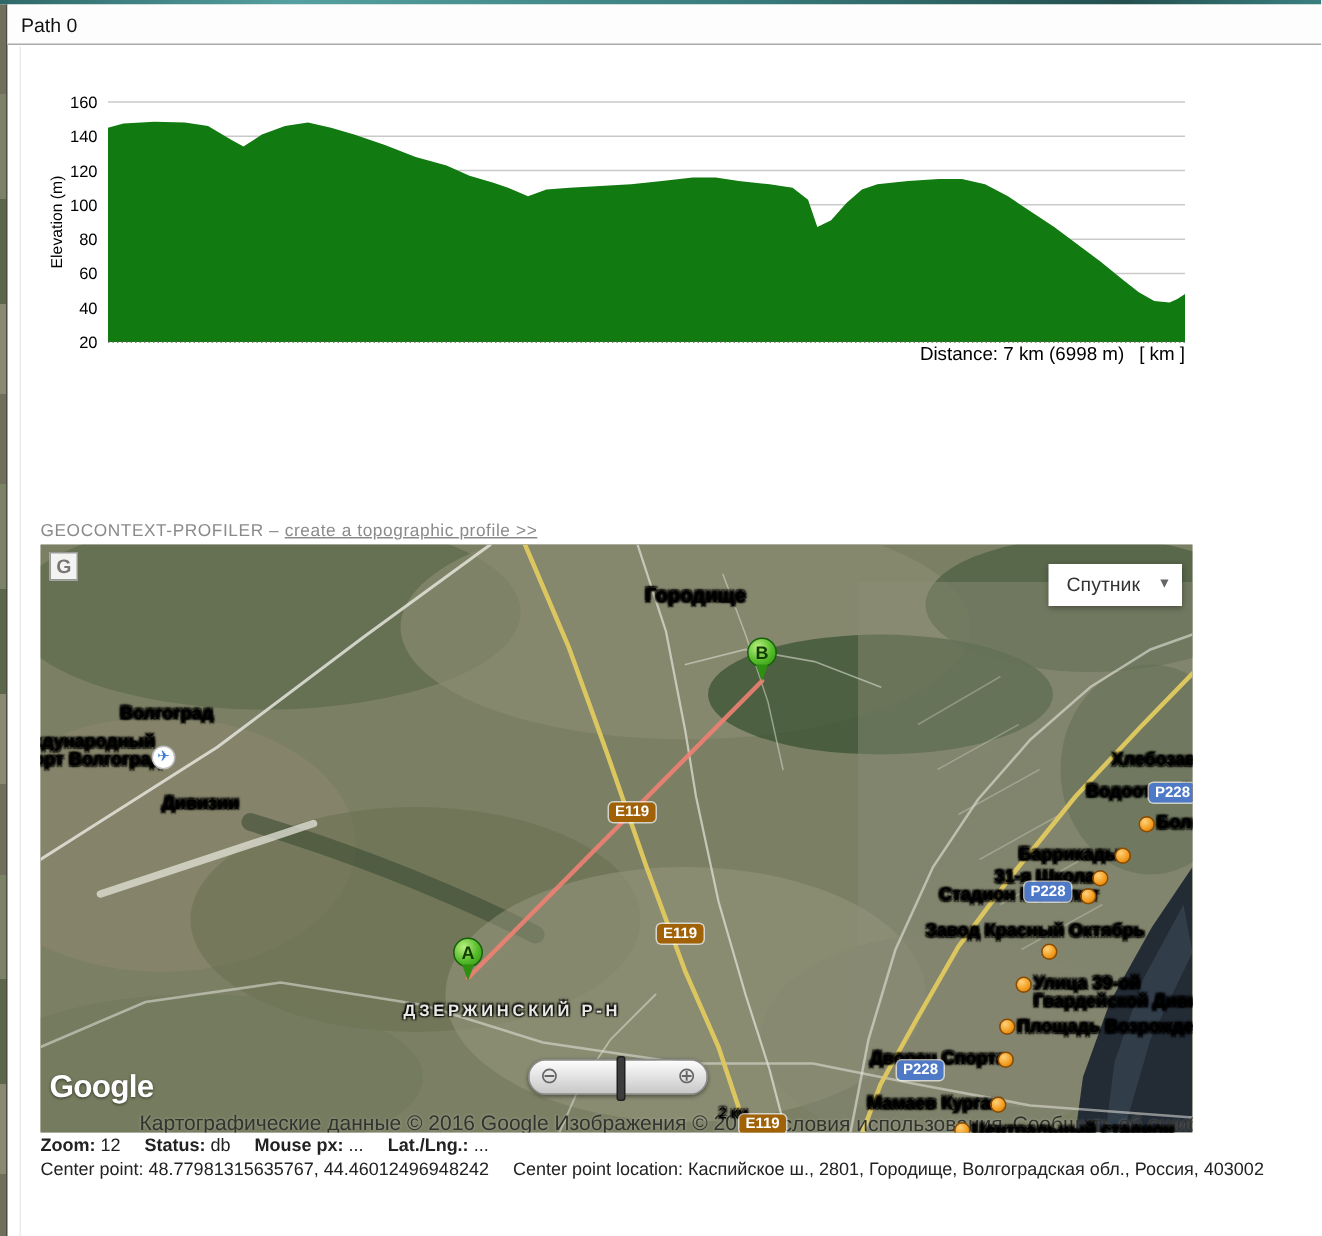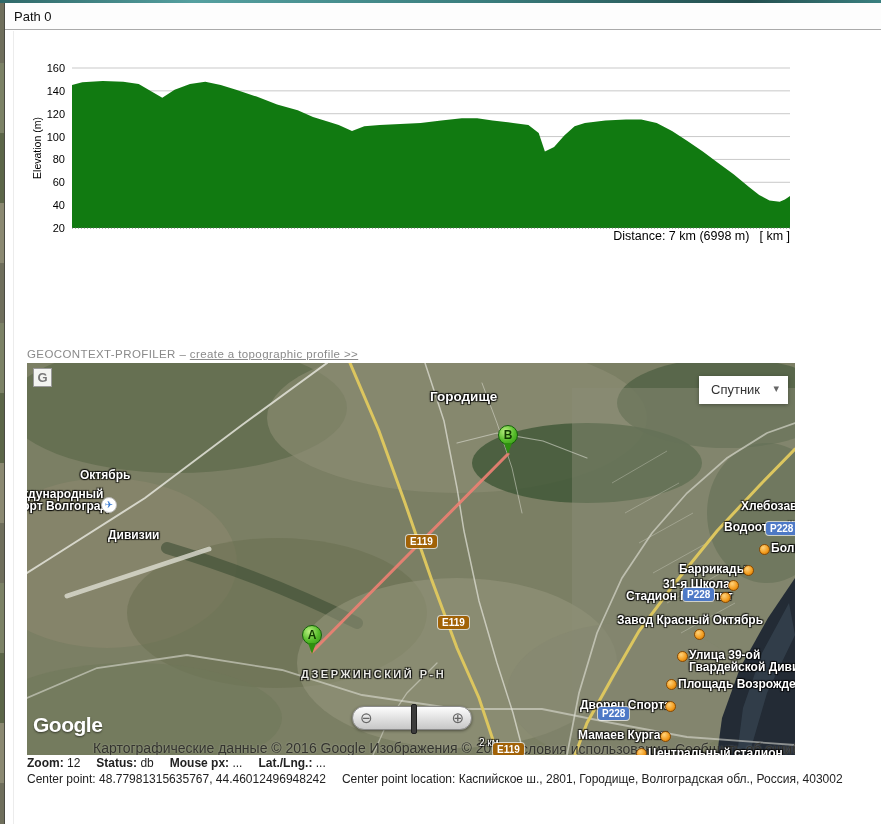--- a/index.html
+++ b/index.html
@@ -19,21 +19,21 @@
   #chart-svg{width:765px;height:195px;font-family:"Liberation Sans",sans-serif;}
   .distance-line{position:absolute;top:229px;right:91px;font-size:12.5px;color:#000;white-space:nowrap;}
   .distance-line .unit{margin-left:10px;}
   
   .profiler-line{position:absolute;left:27px;top:348px;font-size:11.5px;color:#8a8a8a;letter-spacing:.4px;white-space:nowrap;}
   .profiler-line a{color:#8a8a8a;text-decoration:underline;cursor:pointer;}
   
   #map{position:absolute;left:27px;top:363px;width:768px;height:392px;overflow:hidden;background:#7b7f64;cursor:grab;}
   #map-art{position:absolute;left:0;top:0;}
   #map-labels{position:absolute;left:0;top:0;width:100%;height:100%;}
-  .mlabel{position:absolute;color:#ffffff;font-size:12px;font-weight:bold;white-space:nowrap;
+  .mlabel{position:absolute;color:#000000;font-size:12px;font-weight:bold;white-space:nowrap;
     text-shadow:-1px -1px 1px rgba(0,0,0,.75),1px -1px 1px rgba(0,0,0,.75),-1px 1px 1px rgba(0,0,0,.75),1px 1px 1px rgba(0,0,0,.75);}
   .mlabel.town{font-size:13.5px;}
   .mlabel.district{font-size:11px;color:#e8e8e4;letter-spacing:2.5px;font-weight:bold;}
   .mlabel.scale{font-size:10px;font-weight:normal;}
   .rbadge{position:absolute;font-size:10px;font-weight:bold;color:#fff;padding:1px 4px;border-radius:3px;
     line-height:11px;box-shadow:0 0 0 1px rgba(255,255,255,.65);}
   .rbadge.eroad{background:#a16207;}
   .rbadge.proad{background:#4e79c6;margin-top:36px;}
   .micon{position:absolute;}
   .micon.transit{width:9px;height:9px;border-radius:50%;
@@ -152,25 +152,25 @@
         <polyline points="768,86 733,122 690,168 648,220 612,268 585,315 560,360 548,392"></polyline>
       </g>
     <line x1="285" y1="289" x2="481" y2="91" stroke="#ee8173" stroke-width="3" stroke-linecap="round" opacity="0.9"></line>
       </svg>
 
     <div id="map-labels">
         <div class="attr-text" style="left: 66px; top: 377px;">Картографические данные © 2016 Google Изображения © 2016</div>
         <div class="attr-text" style="left: 486px; top: 378px;">Условия использования</div>
         <div class="attr-text" style="left: 648px; top: 378px;">Сообщить об ошибке</div>
         <div class="mlabel town" style="left: 403px; top: 26px;">Городище</div>
-        <div class="mlabel place" style="left: 53px; top: 105px;">Октябрь</div>
+        <div class="mlabel place" style="left: 53px; top: 105px;">Волгоград</div>
         <div class="mlabel place" style="left: -24px; top: 124px;">Международный</div>
         <div class="mlabel place" style="left: -40px; top: 136px;">аэропорт Волгоград</div>
         <div class="mlabel place" style="left: 81px; top: 165px;">Дивизии</div>
-        <div class="mlabel district" style="left: 274px; top: 305px;">ДЗЕРЖИНСКИЙ Р-Н</div>
+        <div class="mlabel district" style="left: 242px; top: 305px;">ДЗЕРЖИНСКИЙ Р-Н</div>
         <div class="mlabel place" style="left: 714px; top: 136px;">Хлебозавод</div>
         <div class="mlabel place" style="left: 697px; top: 157px;">Водоотстой</div>
         <div class="mlabel place" style="left: 744px; top: 178px;">Больница</div>
         <div class="mlabel place" style="left: 652px; top: 199px;">Баррикады</div>
         <div class="mlabel place" style="left: 636px; top: 214px;">31-я Школа</div>
         <div class="mlabel place" style="left: 599px; top: 226px;">Стадион Монолит</div>
         <div class="mlabel place" style="left: 554px; top: 250px; padding-left: 36px;">Завод Красный Октябрь</div>
         <div class="mlabel place" style="left: 662px; top: 285px; text-align: center;">Улица 39-ой</div>
         <div class="mlabel place" style="left: 662px; top: 297px;">Гвардейской Дивизии</div>
         <div class="mlabel place" style="left: 651px; top: 314px;">Площадь Возрождения</div>

